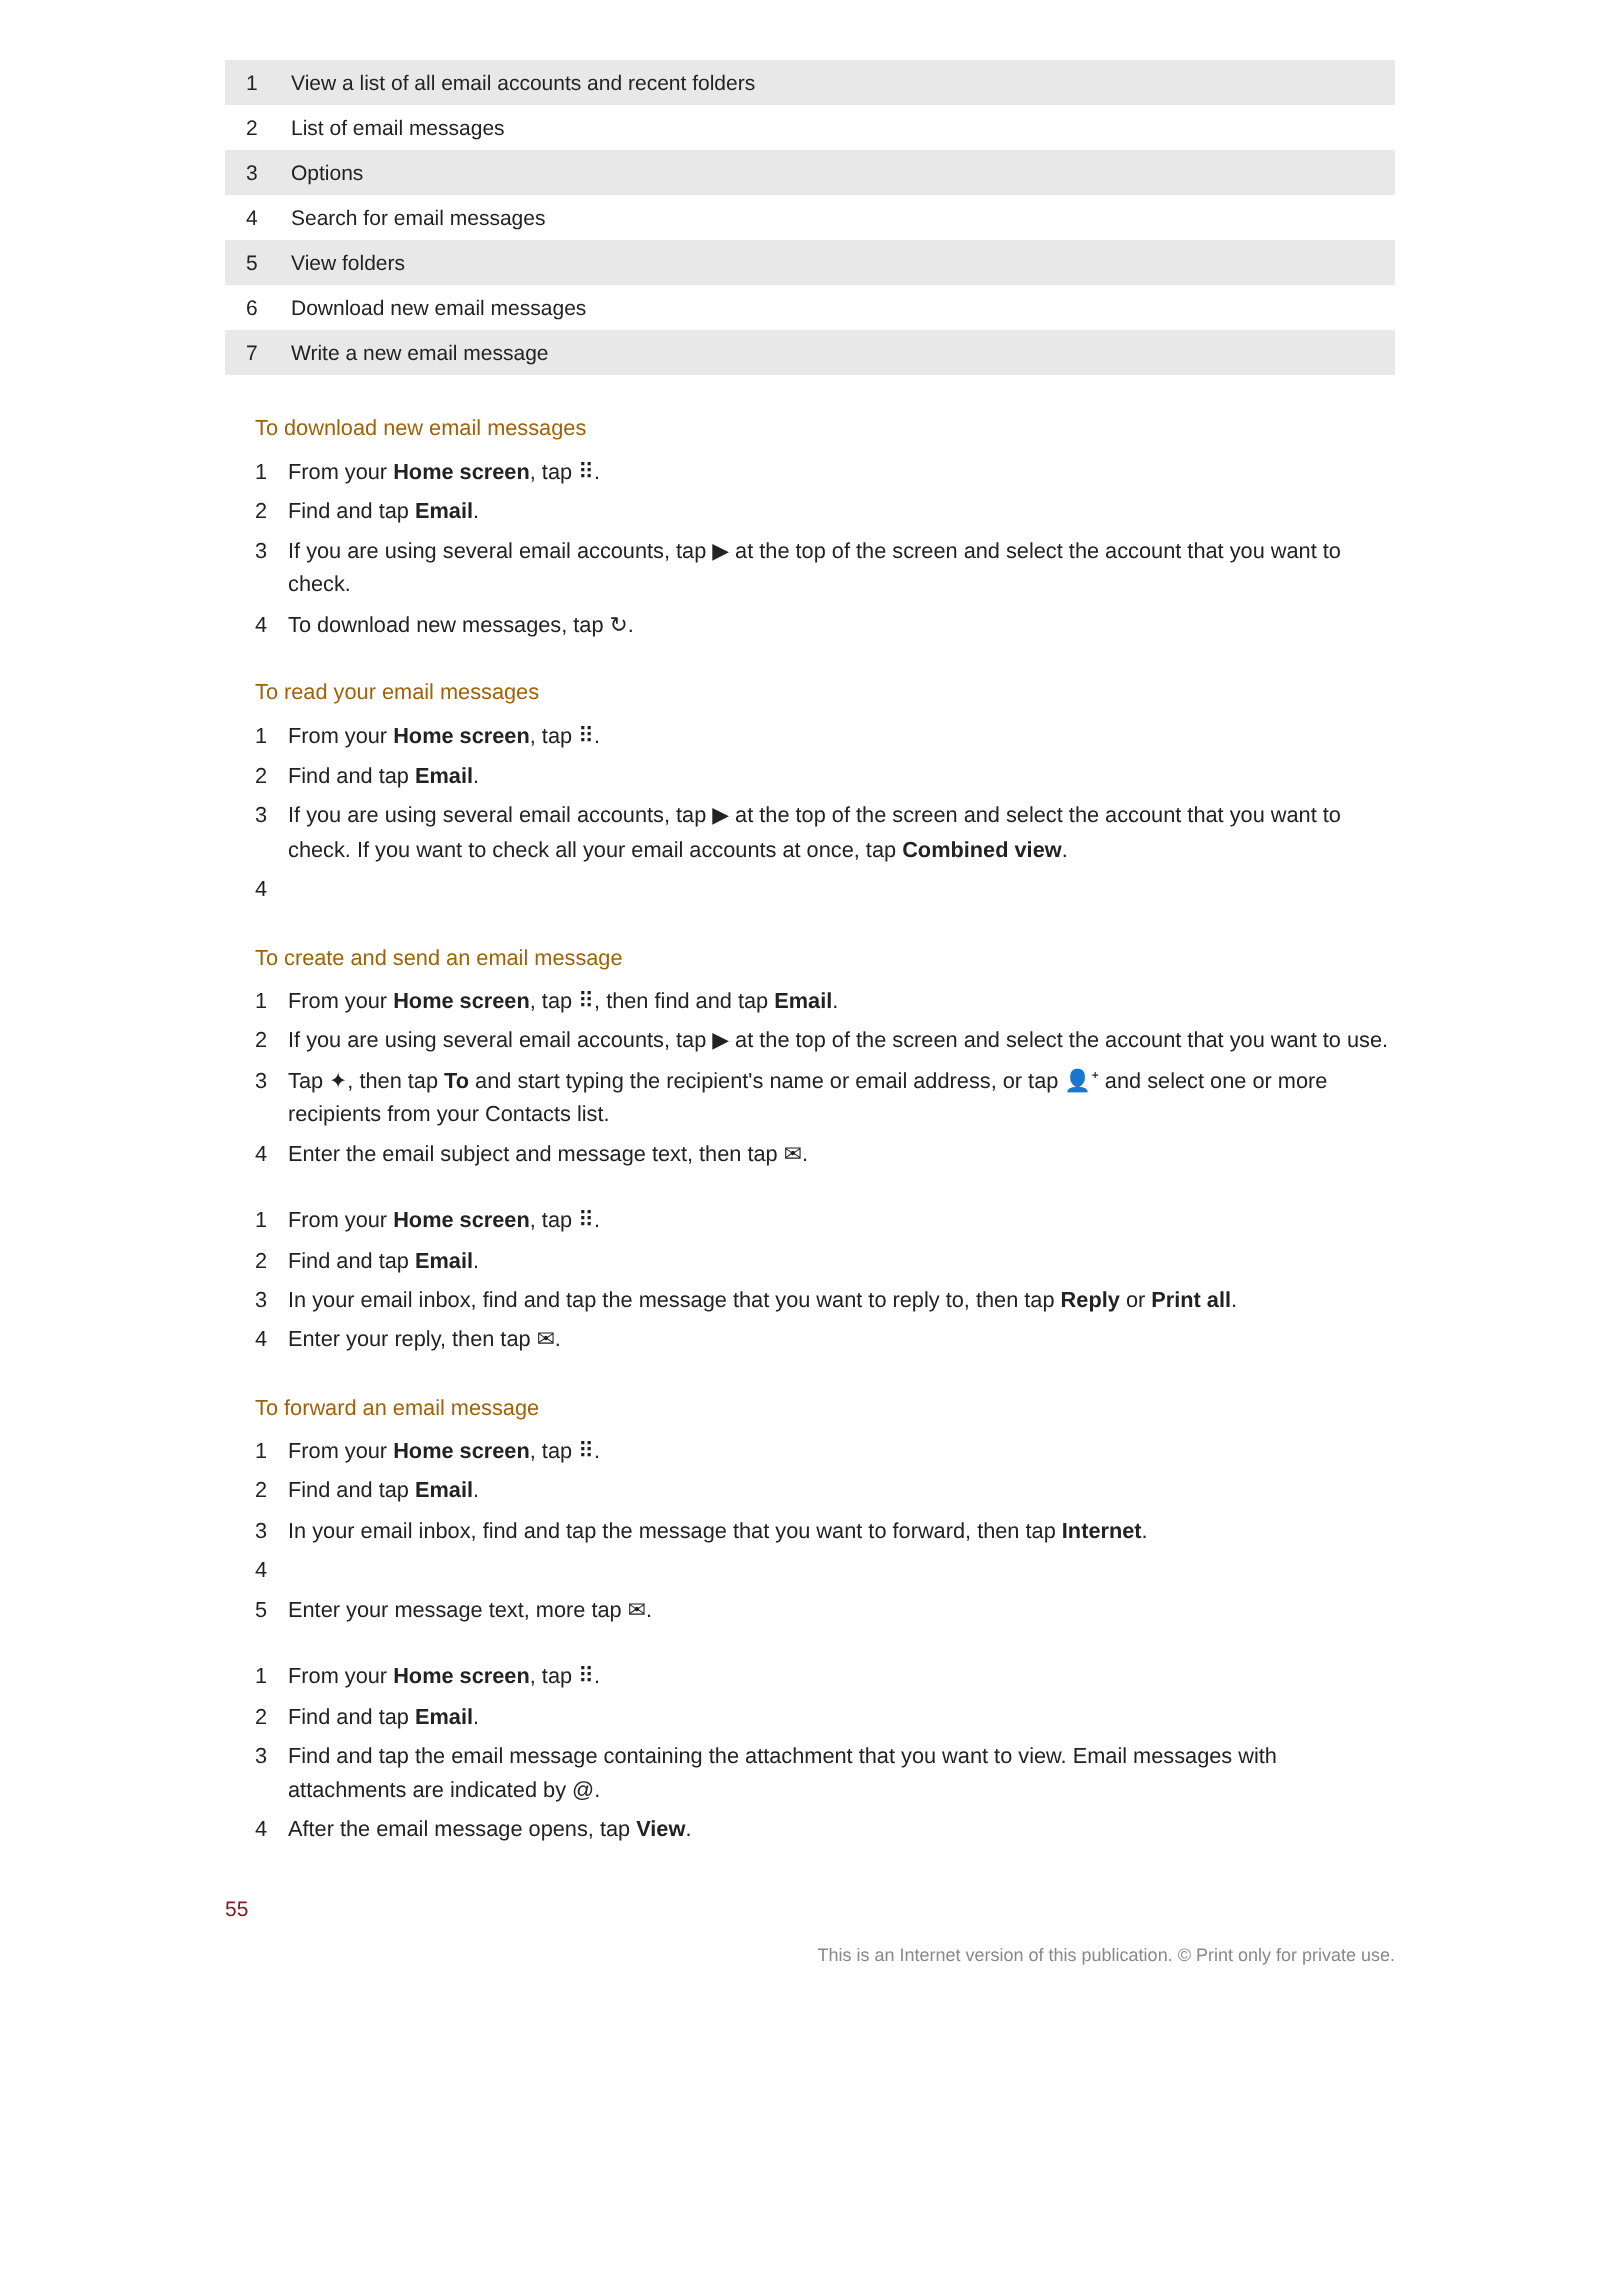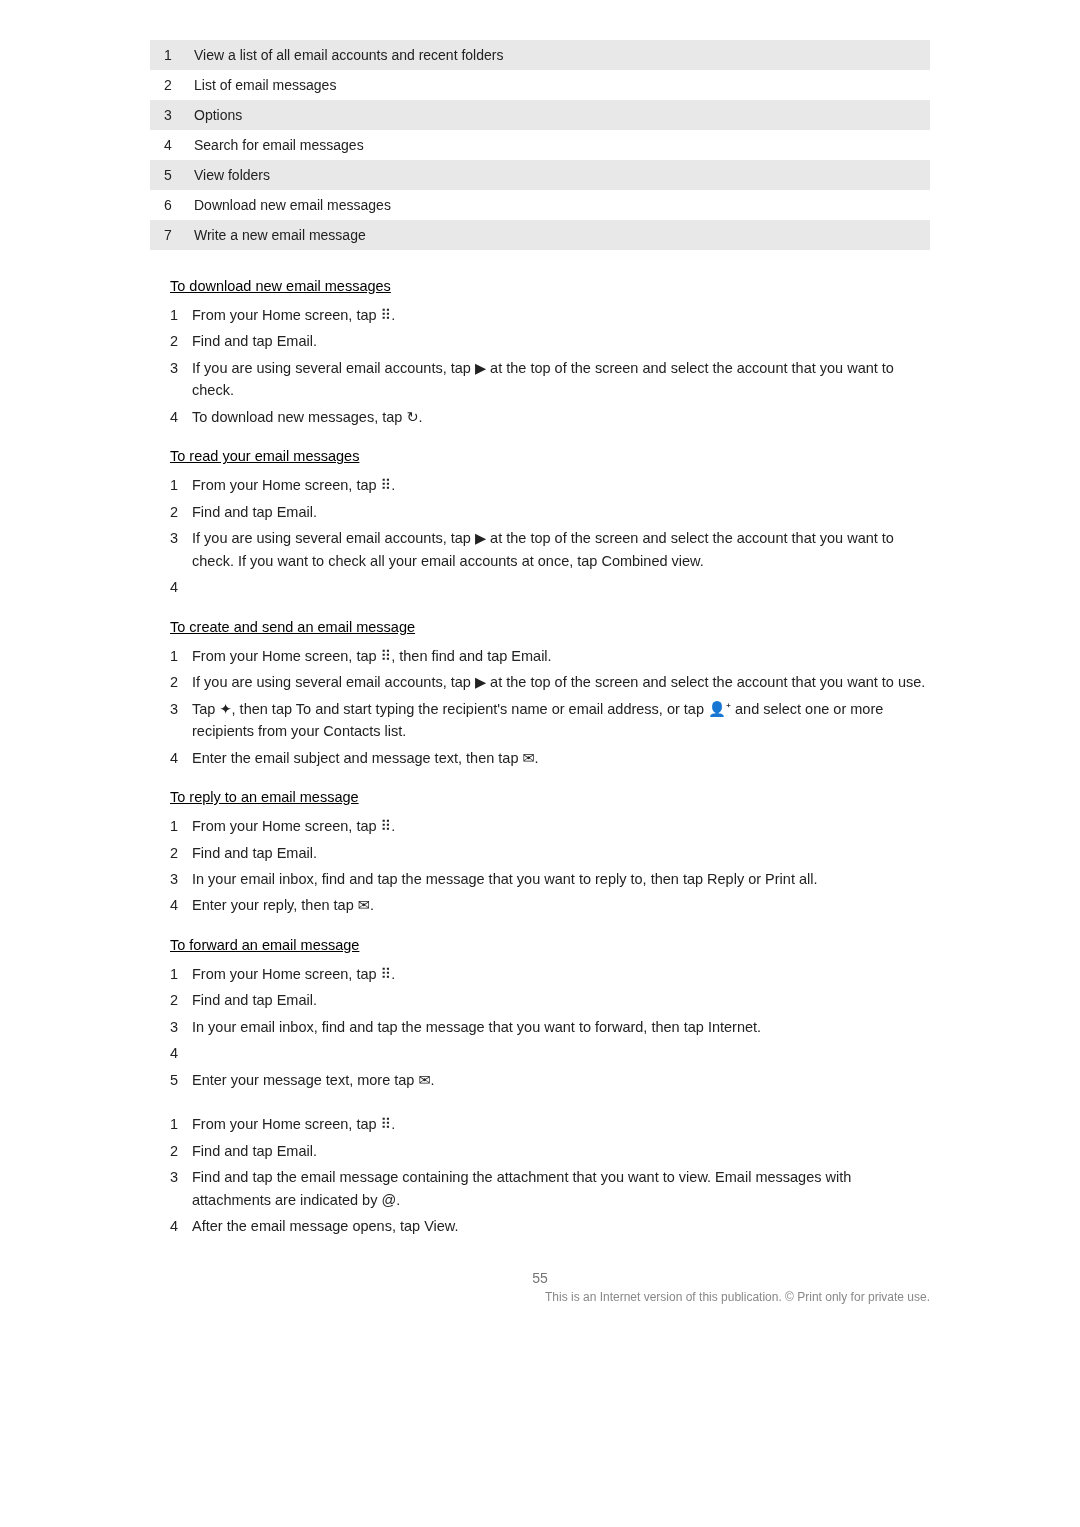--- a/index.html
+++ b/index.html
@@ -38,26 +38,26 @@
     .info-table td.num-cell {
       width: 30px;
       color: #222;
       font-size: 14px;
       text-align: left;
       padding-right: 4px;
     }
 
     
     .section-heading {
-      color: #000000;
+      color: #a16207;
       font-size: 14.5px;
       font-weight: normal;
+      margin-top: 24px;
       margin-bottom: 8px;
       padding-left: 20px;
-      text-decoration: underline;
     }
 
     
     .steps-list {
       list-style: none;
       padding: 0;
       margin: 0 0 18px 0;
     }
     .steps-list li {
       display: flex;
@@ -72,30 +72,30 @@
       font-size: 14.5px;
       color: #222;
       flex-shrink: 0;
     }
     .step-text {
       font-size: 14.5px;
       line-height: 1.55;
       color: #222;
     }
     .step-text b, .step-text strong {
-      font-weight: normal;
+      font-weight: bold;
     }
 
     
     .page-number {
-      text-align: center;
+      text-align: left;
       font-size: 14px;
-      color: #737373;
+      color: #7f1d1d;
       margin-top: 30px;
-      margin-bottom: 4px;
+      margin-bottom: 16px;
     }
     .footer-text {
       text-align: right;
       font-size: 12px;
       color: #888;
       margin-top: 4px;
     }
   </style>
 </head>
 <body>
@@ -185,21 +185,20 @@
         </li>
         <li>
           <span class="step-num">3&nbsp;&nbsp;</span>
           <span class="step-text">Tap ✦, then tap <b>To</b> and start typing the recipient's name or email address, or tap 👤⁺ and select one or more recipients from your Contacts list.</span>
         </li>
         <li>
           <span class="step-num">4&nbsp;&nbsp;</span>
           <span class="step-text">Enter the email subject and message text, then tap ✉.</span>
         </li>
       </ul>
-      <div class="section-heading">To reply to an email message</div>
       <ul class="steps-list">
         <li>
           <span class="step-num">1&nbsp;&nbsp;</span>
           <span class="step-text">From your <b>Home screen</b>, tap ⠿.</span>
         </li>
         <li>
           <span class="step-num">2&nbsp;&nbsp;</span>
           <span class="step-text">Find and tap <b>Email</b>.</span>
         </li>
         <li>

